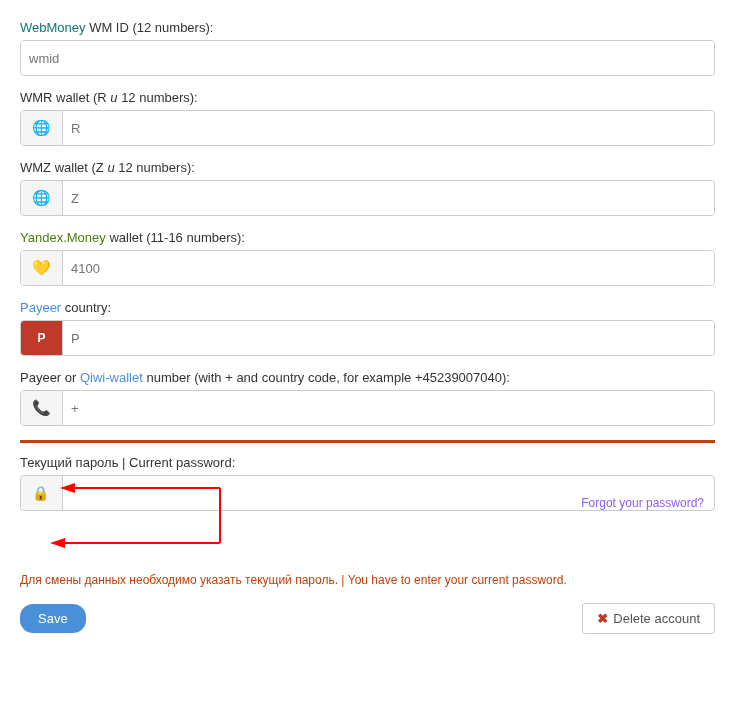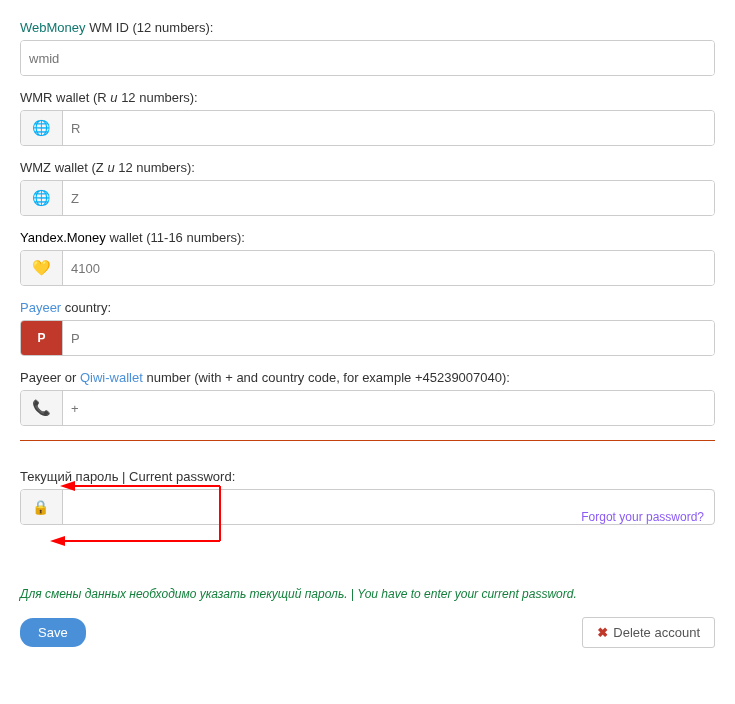--- a/index.html
+++ b/index.html
@@ -64,24 +64,23 @@
     .forgot-link {
       padding: 0 10px;
       white-space: nowrap;
       color: #8b5cf6;
       font-size: 12px;
       text-decoration: none;
       cursor: pointer;
     }
     .note-text {
       font-size: 12px;
-      color: #15803d;
+      color: #c2410c;
       margin-top: 5px;
       line-height: 1.5;
-      font-style: italic;
     }
     .button-row {
       display: flex;
       justify-content: space-between;
       align-items: center;
       margin-top: 10px;
     }
     .btn-save {
       background: #4a90d9;
       color: #fff;
@@ -102,22 +101,22 @@
       display: flex;
       align-items: center;
       gap: 5px;
     }
     .btn-delete .x-icon {
       color: #c0392b;
       font-size: 13px;
       font-weight: bold;
     }
     .divider-section {
-      border-top: 1px solid #c2410c;
-      padding-top: 28px;
+      border-top: 3px solid #c2410c;
+      padding-top: 12px;
       margin-top: 4px;
     }
     svg.arrows {
       position: absolute;
       top: -80px;
       left: 0;
       width: 420px;
       height: 130px;
       pointer-events: none;
       z-index: 10;
@@ -150,21 +149,21 @@
     <span>WMZ wallet (Z <span style="font-style:italic;">и</span> 12 numbers):</span>
   </div>
   <div class="input-wrapper">
     <div class="input-icon blue">🌐</div>
     <input type="text" placeholder="Z" style="">
   </div>
 </div>
 
 <div class="form-group">
   <div class="form-label">
-    <span style="color:#000000; cursor:pointer;">Yandex.Money</span><span> wallet (11-16 numbers):</span>
+    <span style="color:#4d7c0f; cursor:pointer;">Yandex.Money</span><span> wallet (11-16 numbers):</span>
   </div>
   <div class="input-wrapper">
     <div class="input-icon yellow">💛</div>
     <input type="text" placeholder="4100" style="">
   </div>
 </div>
 
 <div class="form-group">
   <div class="form-label">
     <span style="color:#4a90d9; cursor:pointer;">Payeer</span><span> country:</span>

